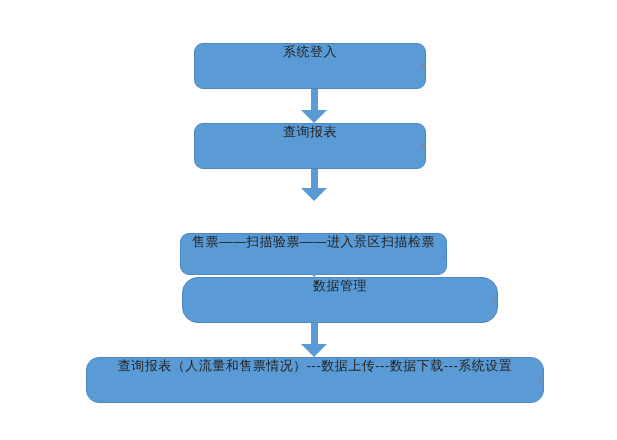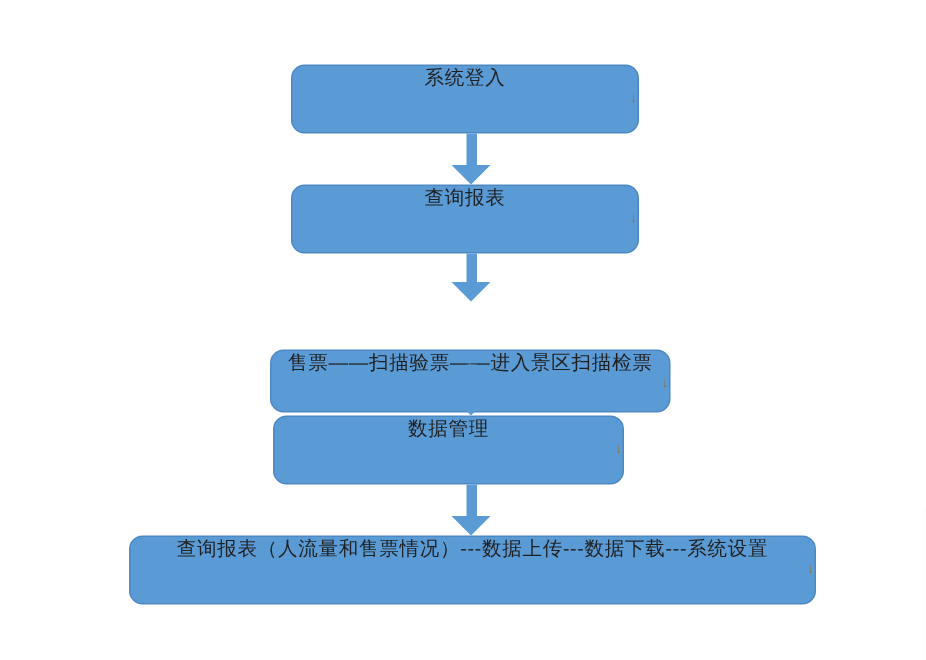--- a/index.html
+++ b/index.html
@@ -62,22 +62,22 @@
   .arrow .head{
     width:0;height:0;
     border-left:13px solid transparent;
     border-right:13px solid transparent;
     border-top:13px solid var(--arrow-fill);
   }
   
   #node-0{left:194px; top:43px;  width:232px; height:46px;}
   #node-1{left:194px; top:123px; width:232px; height:46px;}
   #node-2{left:180px; top:201px; width:267px; height:42px;margin-top:32px;}
-  #node-3{left:182px; top:277px; width:234px; height:46px;}
-  #node-4{left:86px;  top:357px; width:458px; height:46px;}
+  #node-3{left:182px; top:277px; width:316px; height:46px;border-radius:16px;}
+  #node-4{left:86px;  top:357px; width:458px; height:46px;border-radius:13px;}
   #arrow-0{left:301px; top:89px;  height:34px;}
   #arrow-1{left:301px; top:169px; height:32px;}
   #arrow-2{left:301px; top:243px; height:34px;}
   #arrow-3{left:301px; top:323px; height:34px;}
 </style>
 </head>
 <body>
 
 <div class="canvas">
 

